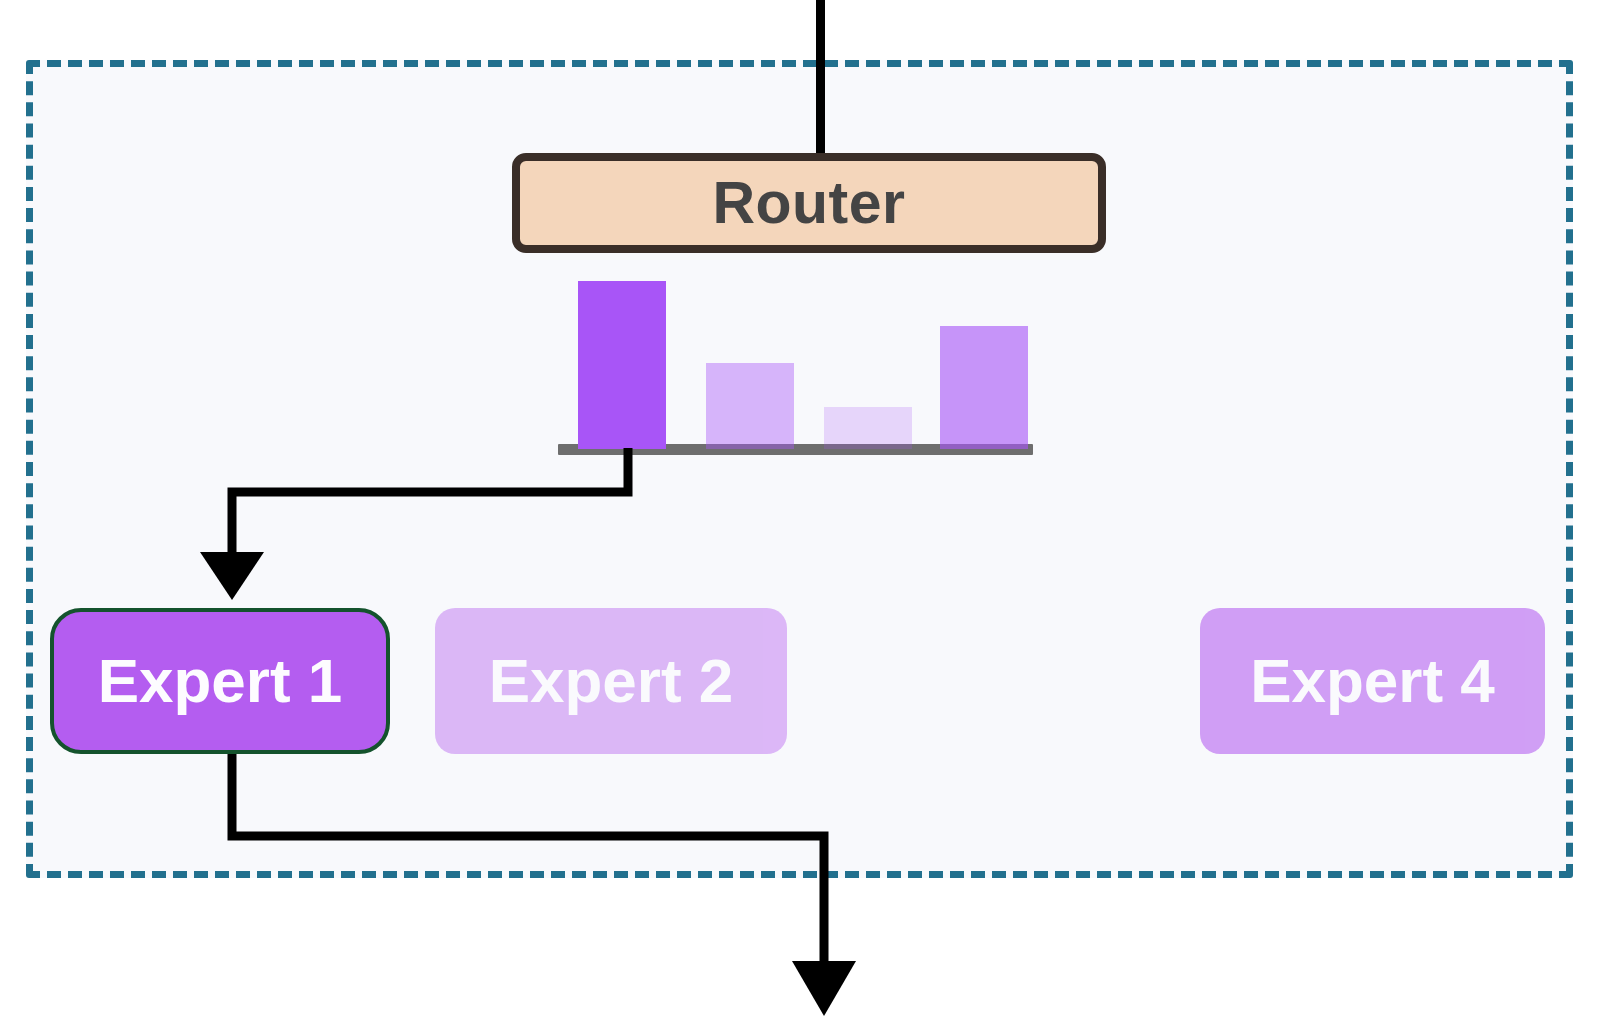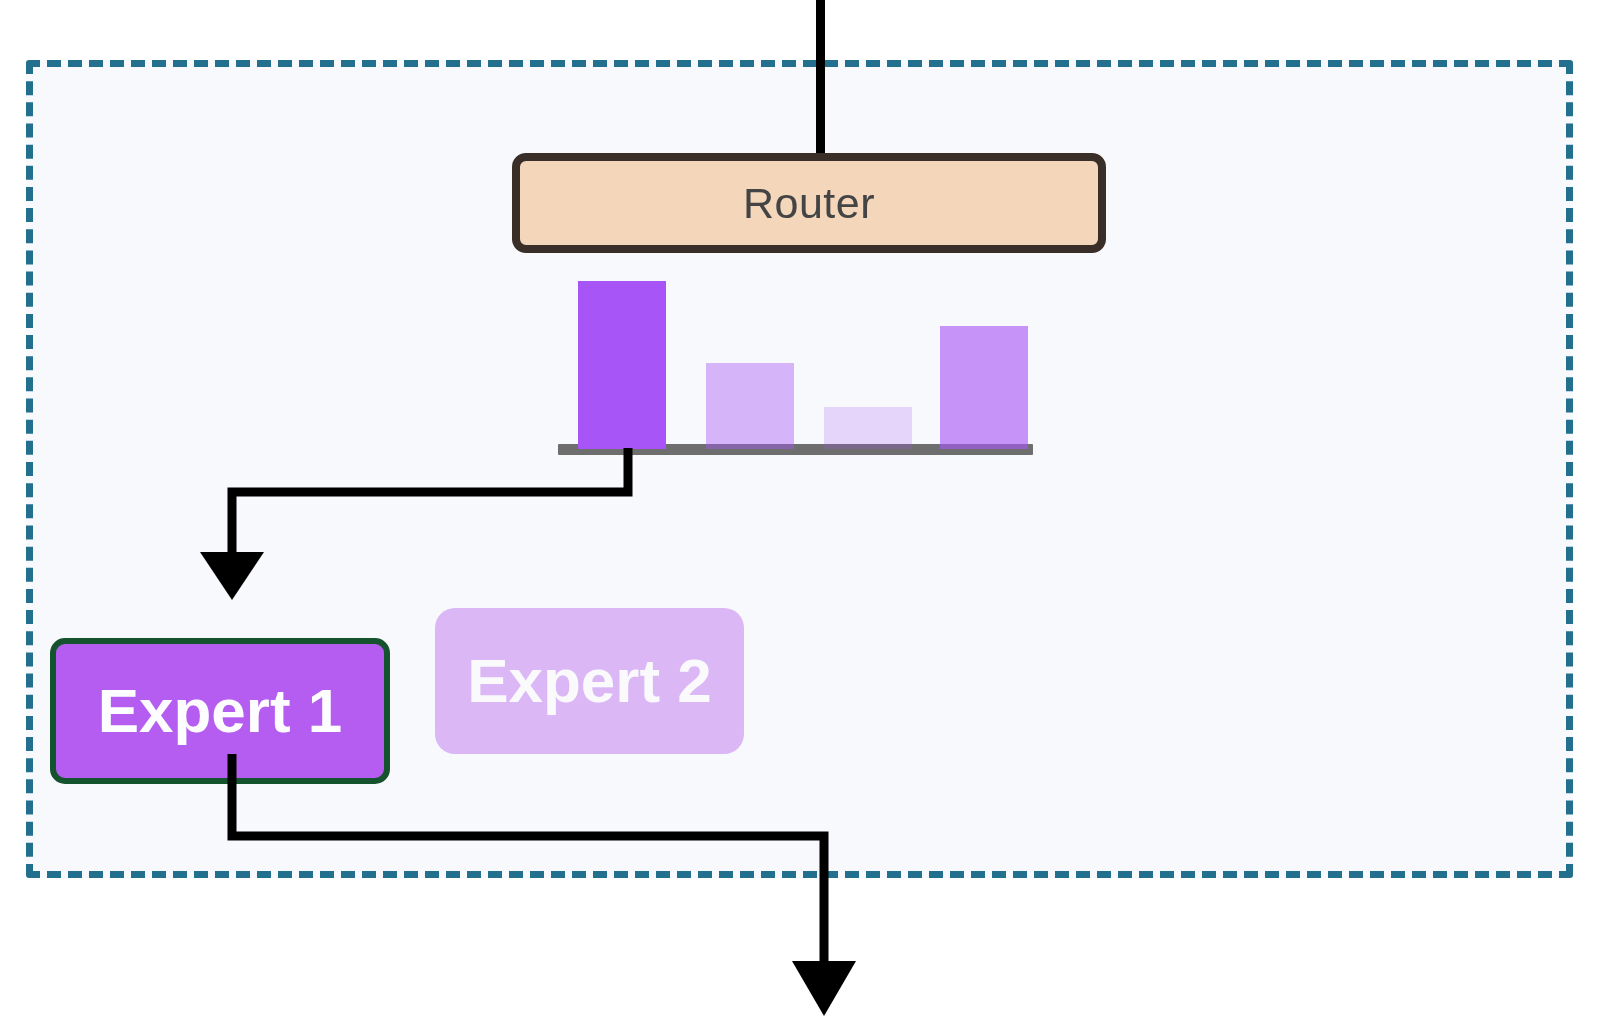--- a/index.html
+++ b/index.html
@@ -52,22 +52,22 @@
     height: 100px;
     box-sizing: border-box;
     background: #f4d6bb;
     border: 8px solid #3a2e28;
     border-radius: 14px;
     display: flex;
     align-items: center;
     justify-content: center;
   }
   .router-label {
-    font-size: 43px;
-    font-weight: normal;
+    font-size: 59px;
+    font-weight: bold;
     color: #444444;
     letter-spacing: 0.5px;
     line-height: 1;
   }
 
   
   .gate-chart {
     position: absolute;
     left: 558px;
     top: 270px;
@@ -112,23 +112,22 @@
     position: absolute;
     top: 0px;
     height: 146px;
     box-sizing: border-box;
     border-radius: 20px;
     display: flex;
     align-items: center;
     justify-content: center;
   }
   .expert-box.selected {
-    border: 6px solid #14532d;
-    border-radius: 15px;
-    margin-top: 30px;
+    border: 4px solid #14532d;
+    border-radius: 31px;
   }
   .expert-label {
     font-size: 62px;
     font-weight: bold;
     color: #fdfcff;
     line-height: 1;
     white-space: nowrap;
   }
 </style>
 </head>
@@ -154,22 +153,25 @@
 
   <svg class="route-arrow">
     <polyline points="628,448 628,492 232,492 232,556" fill="none" stroke="#000000" stroke-width="9" stroke-linejoin="miter" stroke-linecap="butt"></polyline>
     <polygon points="200,552 264,552 232,600" fill="#000000"></polygon>
   </svg>
 
   <div class="expert-row">
     <div class="expert-box selected" style="left: 0px; width: 340px; background: rgb(180, 93, 240); opacity: 1;">
       <span class="expert-label">Expert 1</span>
     </div>
-    <div class="expert-box" style="left: 385px; width: 309px; background: rgb(180, 93, 240); opacity: 0.42;">
+    <div class="expert-box" style="left: 385px; width: 352px; background: rgb(180, 93, 240); opacity: 0.42;">
       <span class="expert-label">Expert 2</span>
+    </div>
+    <div class="expert-box" style="left: 1150px; width: 345px; background: rgb(180, 93, 240); opacity: 0.58;">
+      <span class="expert-label">Expert 4</span>
     </div>
   </div>
 
   <svg class="out-arrow">
     <polyline points="232,754 232,836 824,836 824,965" fill="none" stroke="#000000" stroke-width="9" stroke-linejoin="miter" stroke-linecap="butt"></polyline>
     <polygon points="792,961 856,961 824,1016" fill="#000000"></polygon>
   </svg>
 
 </div>
 

